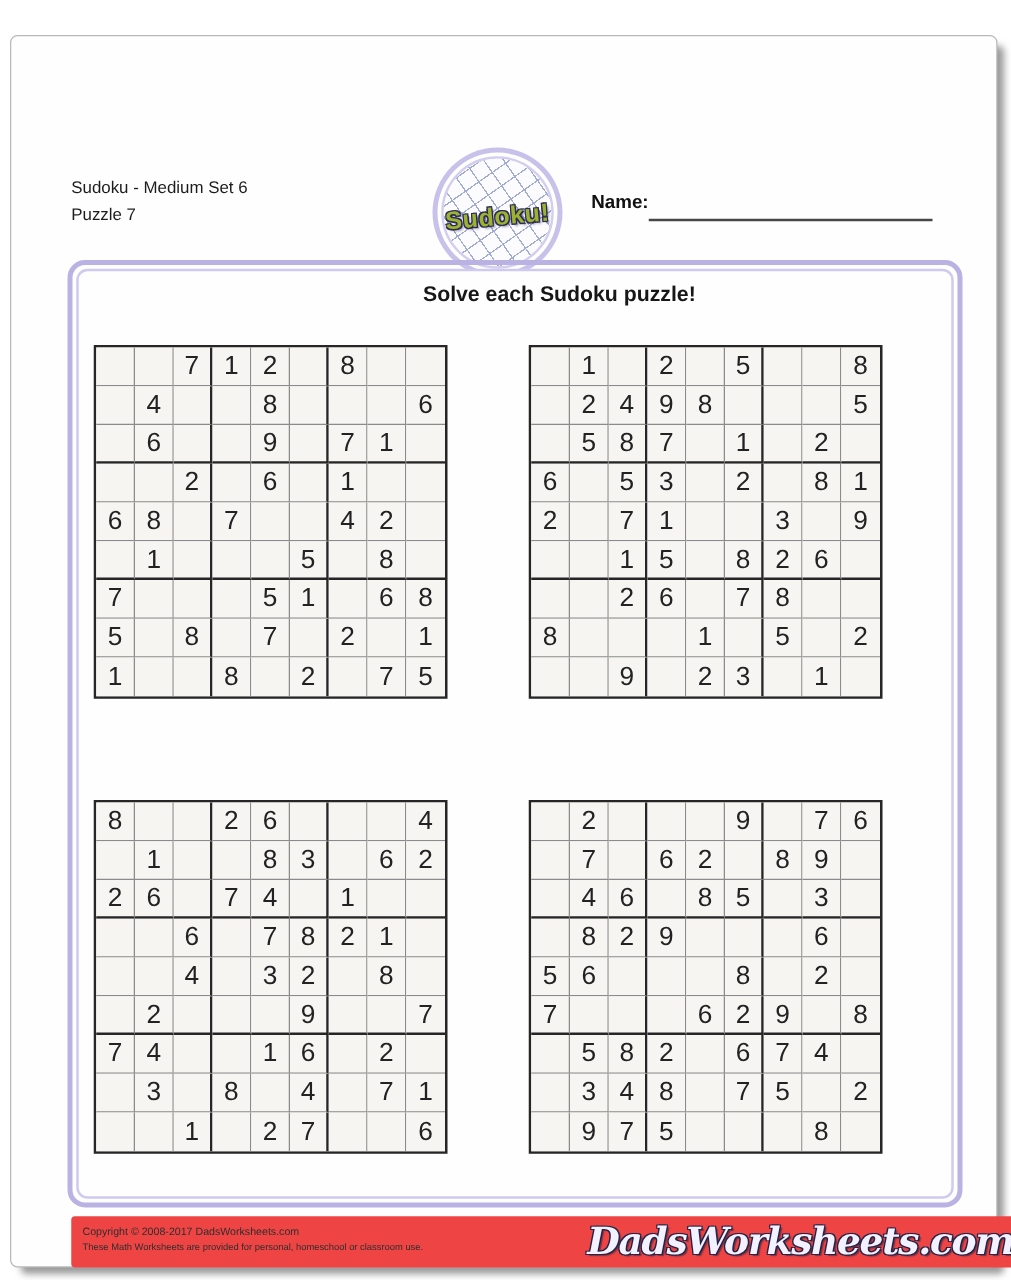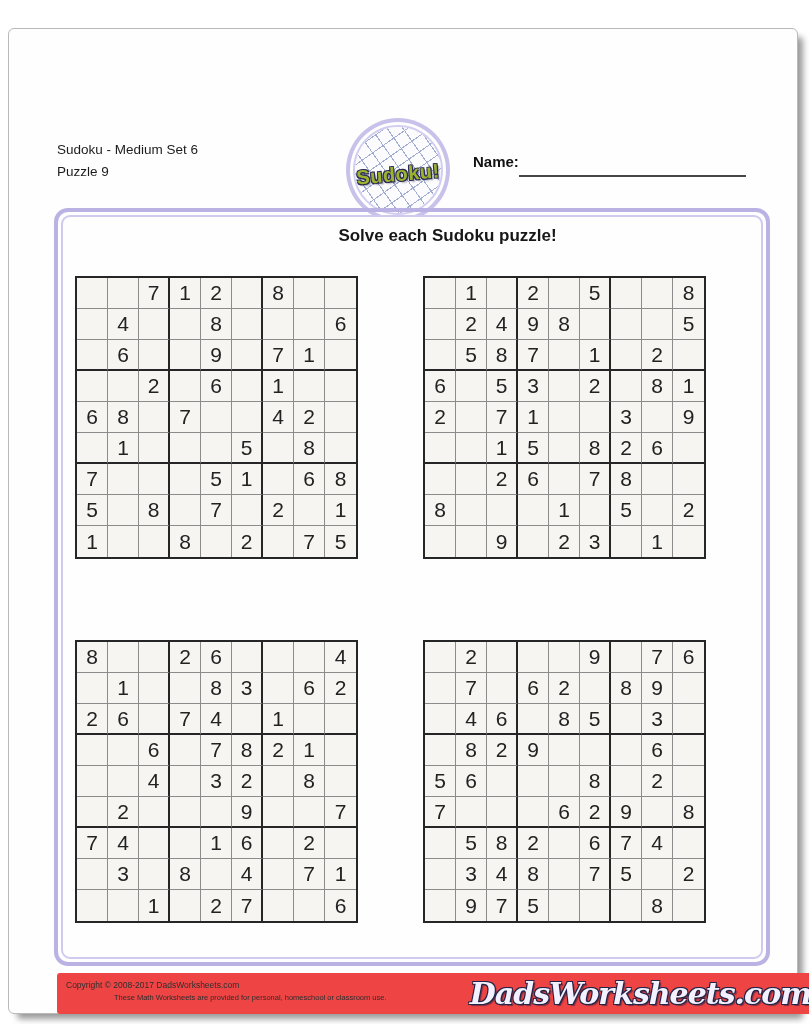--- a/index.html
+++ b/index.html
@@ -71,36 +71,36 @@
   #grid-2 { left:66px;  top:611px; }
   #grid-3 { left:414px; top:611px; }
 
   
   .footer-band {
     position:absolute; left:48px; top:944px; width:764px; height:41px;
     background:#ef4444; border-radius:3px;text-decoration:underline;
   }
   .footer-text { position:absolute; left:9px; top:7px; color:#2e2e2e; }
   .footer-text .l1 { font-size:8.5px; margin-bottom:3px; }
-  .footer-text .l2 { font-size:7.5px;margin-left:48px; }
+  .footer-text .l2 { font-size:7.5px; }
   .footer-brand {
     position:absolute; right:10px; top:3px;
     font-family:"DejaVu Serif", serif; font-style:italic; font-weight:bold;
     font-size:30px; letter-spacing:-1px; color:#f3f1ff;
     text-shadow:-1px -1px 0 #242447, 1px -1px 0 #242447, -1px 1px 0 #242447, 1px 1px 0 #242447, 2px 2px 1px rgba(30,30,60,0.55);
   }
 </style>
 </head>
 <body>
 
 <div class="page">
 
   <div class="hdr-left">
     <div>Sudoku - Medium Set 6</div>
-    <div>Puzzle 9</div>
+    <div>Puzzle 7</div>
   </div>
 
   <div class="logo-outer">
     <div class="logo-mid">
       <div class="logo-ring2">
         <div class="logo-grid"></div>
         <div class="logo-text">Sudoku!</div>
       </div>
     </div>
   </div>

